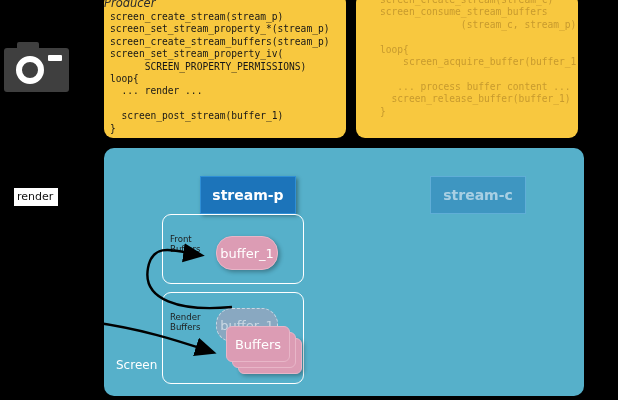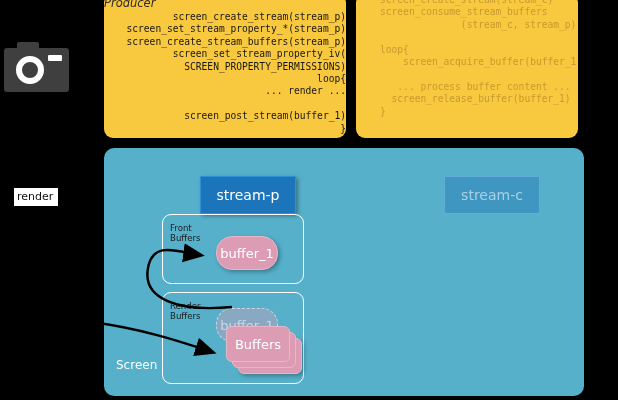--- a/index.html
+++ b/index.html
@@ -44,57 +44,57 @@
   #consumer{left:356px;top:-6px;width:222px;height:144px;}
   .codebox .title{
     text-align:left;font-size:11.5px;color:#2b2b2b;
     margin-top:2px;margin-bottom:1px;font-family:"DejaVu Sans","Liberation Sans",sans-serif;font-style:italic;
   }
   .codebox pre{
     margin:0;padding:0 0 0 6px;
     font-family:"DejaVu Sans Mono","Liberation Mono",monospace;
     font-size:9.6px;line-height:12.4px;white-space:pre;
   }
-  #producer pre{color:#171717;text-align:right;}
+  #producer pre{color:#171717;}
   #consumer pre{color:#c79a2e;padding-left:24px;}
   #consumer .title{color:#3a3a3a;}
 
   
   #screen{
     position:absolute;left:104px;top:148px;width:480px;height:248px;
     background:#56b0ca;border-radius:10px;
     box-shadow:3px 3px 6px rgba(0,0,0,.45);
   }
   #screen-label{
     position:absolute;left:12px;bottom:24px;color:#fff;font-size:12px;
   }
 
   
   .streambox{
     position:absolute;border-radius:0;display:flex;align-items:center;justify-content:center;
-    color:#fff;font-size:14px;box-sizing:border-box;
+    color:#fff;font-size:14px;box-sizing:border-box;font-weight:bold;
   }
   #stream-p{
     left:96px;top:28px;width:96px;height:38px;background:#1c74ba;
     border:1px solid #2f8fd6;box-shadow:2px 2px 4px rgba(0,0,0,.35);
   }
   #stream-c{
-    left:340px;top:28px;width:96px;height:38px;
+    left:326px;top:28px;width:96px;height:38px;
     background:rgba(34,120,182,.45);border:1px solid rgba(120,190,230,.6);
     color:rgba(255,255,255,.55);
   }
 
   
   .bufgroup{
     position:absolute;border:1.6px solid #ffffff;border-radius:9px;box-sizing:border-box;
   }
   #front-group{left:58px;top:66px;width:142px;height:70px;}
   #render-group{left:58px;top:144px;width:142px;height:92px;}
   .grouplabel{
-    position:absolute;left:7px;top:8px;font-size:8.6px;line-height:10px;color:#1d1d1d;
+    position:absolute;left:7px;top:19px;font-size:8.6px;line-height:10px;color:#1d1d1d;
   }
 
   
   .chip{
     position:absolute;border-radius:16px;display:flex;align-items:center;justify-content:center;
     color:#fff;font-size:13px;box-sizing:border-box;
   }
   #buf-front{
     left:112px;top:88px;width:62px;height:34px;
     background:#dc9cb4;border:1px solid #e8b6c8;box-shadow:2px 2px 4px rgba(0,0,0,.3);

